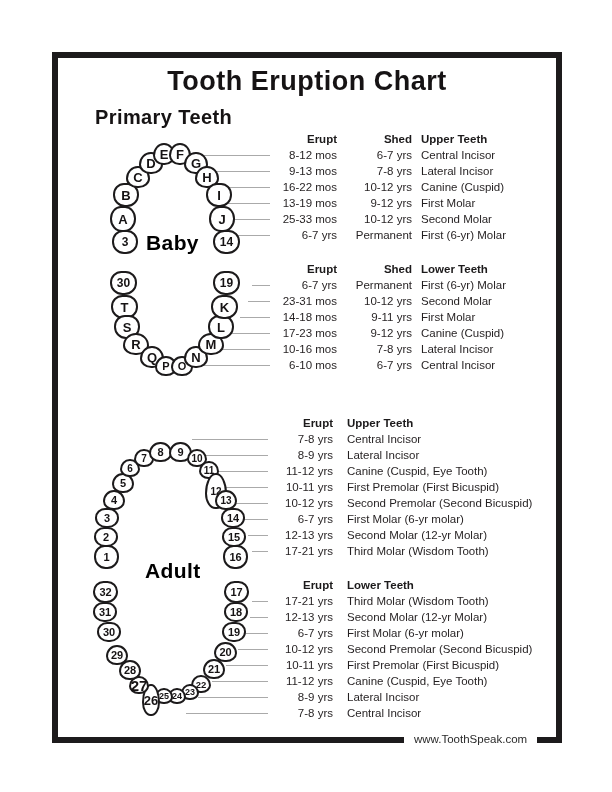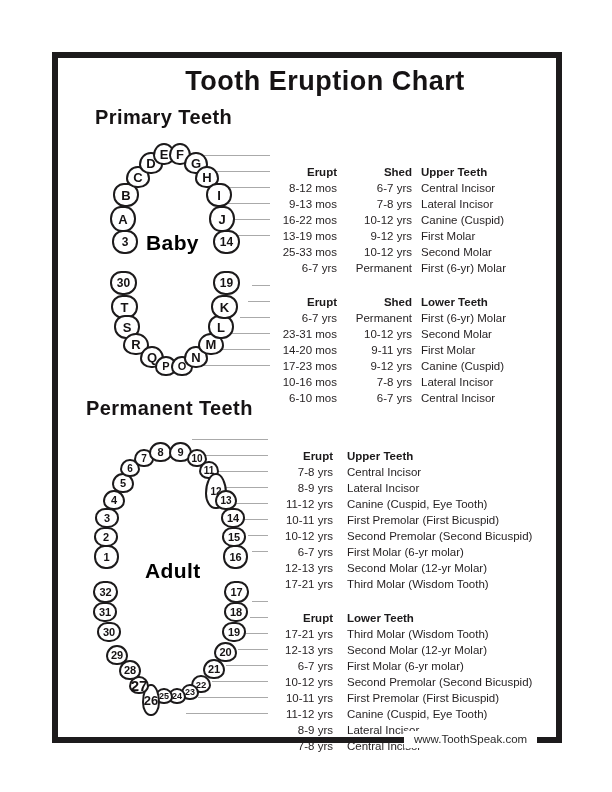--- a/index.html
+++ b/index.html
@@ -1,52 +1,51 @@
 <!DOCTYPE html>
 <html><head>
 <meta charset="utf-8">
 <style>
   html,body{margin:0;padding:0;background:#fff;}
   .page{position:relative;width:612px;height:792px;background:#ffffff;overflow:hidden;
         font-family:"Liberation Sans",sans-serif;color:#231f20;}
   .frame{position:absolute;left:52px;top:52px;width:510px;height:691px;
          border:6px solid #1d1b1c;box-sizing:border-box;}
   .title{position:absolute;left:52px;top:66px;width:510px;text-align:center;
-         font-size:27px;font-weight:bold;letter-spacing:.5px;color:#161314;padding-left:18px;}
+         font-size:27px;font-weight:bold;letter-spacing:.5px;color:#161314;}
   .sechead{position:absolute;font-size:20px;font-weight:bold;letter-spacing:.4px;color:#161314;}
   .h-primary{left:95px;top:106px;}
   .h-permanent{left:86px;top:397px;}
   .arch{position:absolute;inset:0;}
   .tooth{position:absolute;box-sizing:border-box;background:#fff;border:2px solid #1c1a1b;
          border-radius:50% 50% 48% 48% / 58% 58% 44% 44%;
          display:flex;align-items:center;justify-content:center;
          font-weight:bold;font-size:11px;color:#161314;z-index:3;}
   .tooth.m{border-radius:42% 42% 46% 46% / 48% 48% 50% 50%;}
   .arch.baby .tooth{font-size:13px;}
   .archlabel{position:absolute;font-size:21px;font-weight:bold;letter-spacing:.4px;color:#000000;z-index:4;}
-  .ptable{position:absolute;font-size:11.5px;line-height:16px;z-index:3;margin-top:33px;}
+  .ptable{position:absolute;font-size:11.5px;line-height:16px;z-index:3;}
   .trow{display:grid;height:16px;align-items:center;white-space:nowrap;}
   .t3 .trow{grid-template-columns:65px 66px 150px;column-gap:9px;}
   .t2 .trow{grid-template-columns:63px 215px;column-gap:14px;}
   .ce,.cs{text-align:right;}
   .cn{text-align:left;}
   .thead span{font-weight:bold;color:#1c1a1b;}
   .conn{position:absolute;height:1px;background:#aaaaaa;z-index:1;}
   .footer{position:absolute;left:404px;top:731px;height:17px;line-height:17px;
           background:#fff;padding:0 10px;font-size:11.5px;color:#2a2a2a;z-index:5;}
 </style>
 </head>
 <body>
 
 <div class="page">
   <div class="frame"></div>
 
   <div class="title">Tooth Eruption Chart</div>
   <div class="sechead h-primary">Primary Teeth</div>
-  <div class="sechead h-permanent">Permanent Teeth</div>
 
   <div class="arch baby">
     <div class="tooth m" style="left:110px;top:206px;width:26px;height:26px">A</div>
     <div class="tooth m" style="left:113px;top:183px;width:26px;height:24px">B</div>
     <div class="tooth" style="left:126px;top:166px;width:24px;height:22px">C</div>
     <div class="tooth" style="left:139px;top:152px;width:24px;height:22px">D</div>
     <div class="tooth" style="left:153px;top:143px;width:22px;height:22px">E</div>
     <div class="tooth" style="left:169px;top:143px;width:22px;height:22px">F</div>
     <div class="tooth" style="left:184px;top:152px;width:24px;height:22px">G</div>
     <div class="tooth" style="left:195px;top:166px;width:24px;height:22px">H</div>
@@ -196,21 +195,21 @@
         <span class="ce">6-7 yrs</span>
         <span class="cs">Permanent</span>
         <span class="cn">First (6-yr) Molar</span>
       </div>
     <div class="trow">
         <span class="ce">23-31 mos</span>
         <span class="cs">10-12 yrs</span>
         <span class="cn">Second Molar</span>
       </div>
     <div class="trow">
-        <span class="ce">14-20 mos</span>
+        <span class="ce">14-18 mos</span>
         <span class="cs">9-11 yrs</span>
         <span class="cn">First Molar</span>
       </div>
     <div class="trow">
         <span class="ce">17-23 mos</span>
         <span class="cs">9-12 yrs</span>
         <span class="cn">Canine (Cuspid)</span>
       </div>
     <div class="trow">
         <span class="ce">10-16 mos</span>

